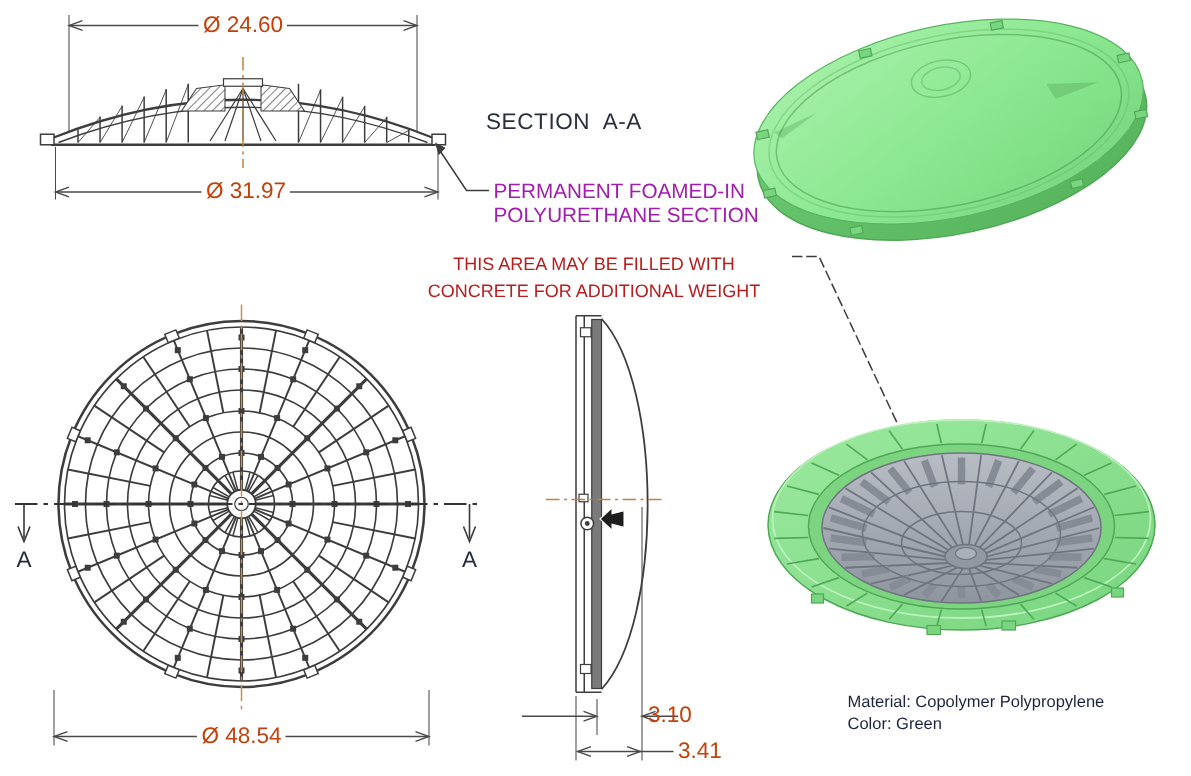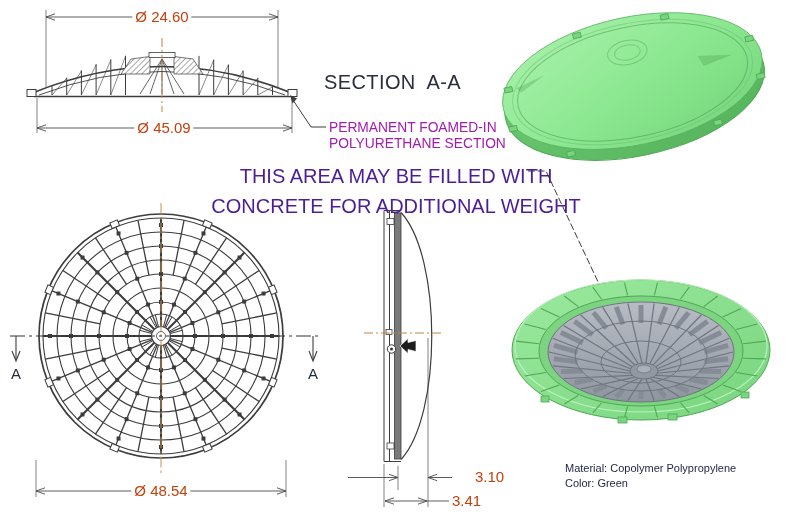--- a/index.html
+++ b/index.html
@@ -2,23 +2,23 @@
 <html><head>
 <meta charset="utf-8">
 <style>
   html,body{margin:0;padding:0}
   body{width:794px;height:517px;background:#ffffff;position:relative;overflow:hidden;
        font-family:"Liberation Sans",sans-serif;}
   svg.canvas{position:absolute;left:0;top:0;width:794px;height:517px}
   .txt{position:absolute;color:#c2410c;white-space:pre;line-height:1.05}
   .dim{font-size:15px;background:#fff;padding:0 3px;transform:translate(-50%,-50%)}
   .dim-side{font-size:15px;transform:translate(0,-50%)}
-  .lbl{font-size:20px;color:#2b2f3d;transform:translate(0,-50%);letter-spacing:.4px}
+  .lbl{font-size:15px;color:#2b2f3d;transform:translate(0,-50%);letter-spacing:.4px}
   .note{font-size:13.8px;color:#a21caf;transform:translate(0,-50%)}
-  .note-c{font-size:20px;color:#4c1d95;transform:translate(-50%,-50%)}
+  .note-c{font-size:12px;color:#b91c1c;transform:translate(-50%,-50%)}
   .marker{font-size:15px;color:#242b3d;transform:translate(-50%,-50%)}
   .mat{font-size:11px;font-weight:normal;color:#1c2440;transform:translate(0,-50%)}
 </style>
 </head>
 <body>
 
 <svg class="canvas" viewBox="0 0 794 517">
   <defs>
     <linearGradient id="gTop" x1="0" y1="0" x2="1" y2="1">
       <stop offset="0" stop-color="#abf2ad"></stop>
@@ -399,30 +399,30 @@
         <ellipse cx="644" cy="369" rx="7" ry="4" fill="#aab0b9" stroke="#6f757f" stroke-width="0.8"></ellipse>
       </g>
     <rect x="618" y="417" width="9" height="6" fill="#79d57f" stroke="#4fa855" stroke-width=".8"></rect>
     <rect x="668" y="414" width="9" height="6" fill="#79d57f" stroke="#4fa855" stroke-width=".8"></rect>
     <rect x="541" y="396" width="8" height="6" fill="#79d57f" stroke="#4fa855" stroke-width=".8"></rect>
     <rect x="741" y="392" width="8" height="6" fill="#79d57f" stroke="#4fa855" stroke-width=".8"></rect>
   </g>
 </svg>
 
 <div class="txt dim" style="left:162px;top:17px">Ø 24.60</div>
-<div class="txt dim" style="left:164px;top:128px">Ø 45.09</div>
+<div class="txt dim" style="left:164px;top:128px">Ø 31.97</div>
 <div class="txt dim" style="left:161px;top:491px">Ø 48.54</div>
-<div class="txt dim-side" style="left:475px;top:477px">3.10</div>
+<div class="txt dim-side" style="left:432px;top:477px">3.10</div>
 <div class="txt dim-side" style="left:452px;top:501px">3.41</div>
 
 <div class="txt lbl" style="left:324px;top:82px">SECTION  A-A</div>
 
 <div class="txt note" style="left:329px;top:128px">PERMANENT FOAMED-IN</div>
 <div class="txt note" style="left:329px;top:144px">POLYURETHANE SECTION</div>
 
 <div class="txt note-c" style="left:396px;top:176px">THIS AREA MAY BE FILLED WITH</div>
-<div class="txt note-c" style="left:396px;top:206px">CONCRETE FOR ADDITIONAL WEIGHT</div>
+<div class="txt note-c" style="left:396px;top:194px">CONCRETE FOR ADDITIONAL WEIGHT</div>
 
 <div class="txt marker" style="left:16px;top:374px">A</div>
 <div class="txt marker" style="left:313px;top:374px">A</div>
 
 <div class="txt mat" style="left:565px;top:469px">Material: Copolymer Polypropylene</div>
 <div class="txt mat" style="left:565px;top:484px">Color: Green</div>
 
 </body></html>

